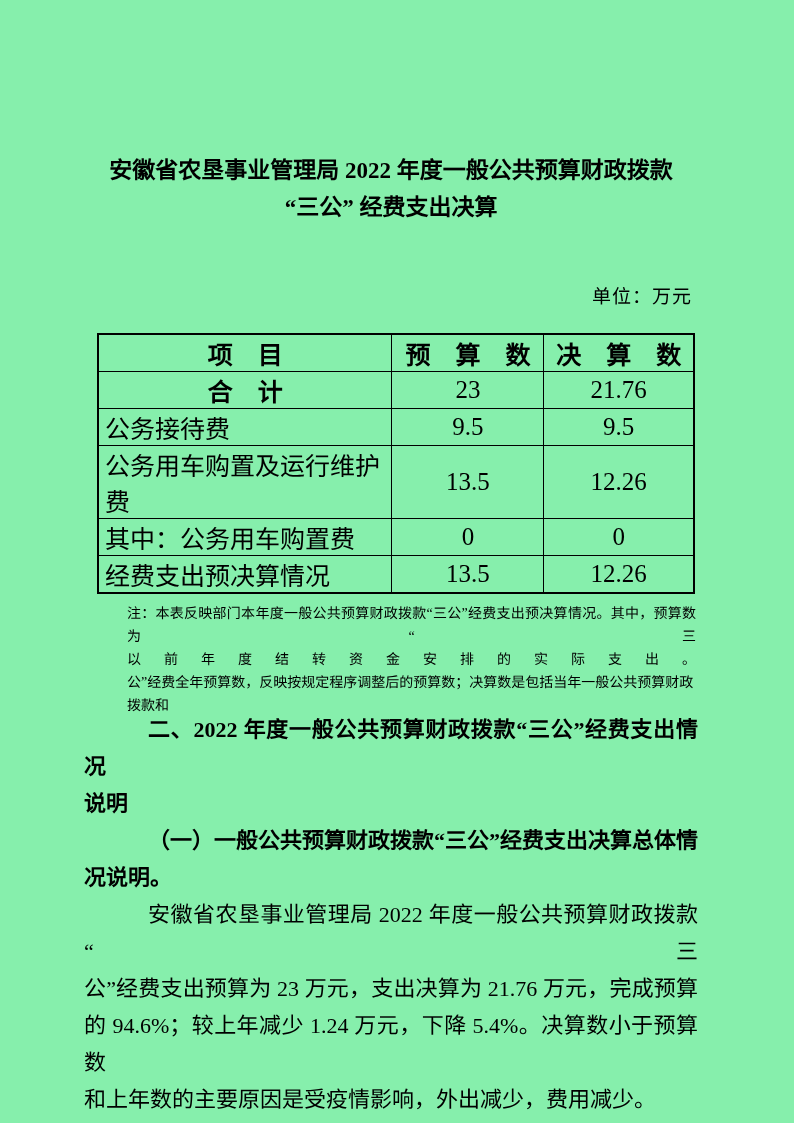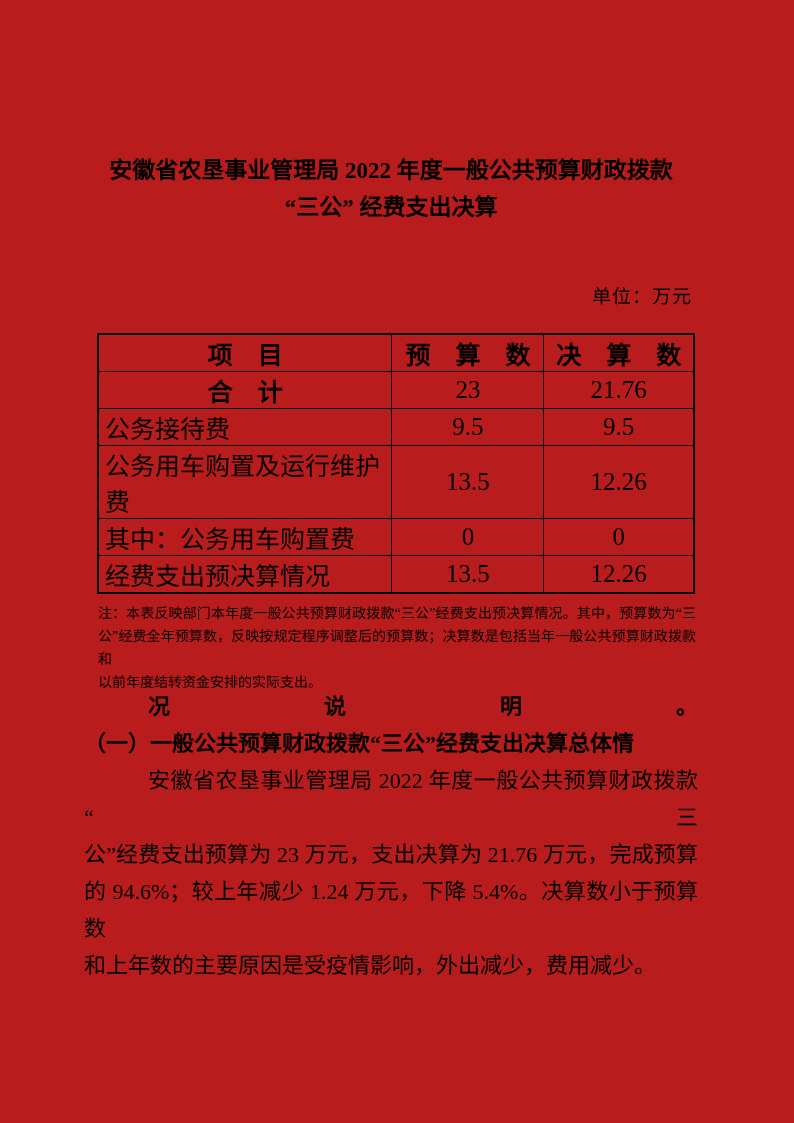--- a/index.html
+++ b/index.html
@@ -5,21 +5,21 @@
   html, body {
     margin: 0;
     padding: 0;
     background: #ffffff;
   }
   .page {
     position: relative;
     width: 794px;
     height: 1123px;
     margin: 0 auto;
-    background: #b91c1c;
+    background: #86efac;
     color: #000000;
     font-family: "Liberation Serif", "DejaVu Serif", serif;
     box-sizing: border-box;
     padding: 152px 96px 0 84px;
     overflow: hidden;
   }
   
   .lines > div {
     line-height: 37px;
     font-size: 22px;
@@ -82,20 +82,21 @@
   table.expense tbody tr:nth-child(6) td:first-child { padding-left: 90px; }
 
   .note {
     width: 598px;
     margin-left: 14px;
     margin-bottom: -6px;
   }
   .note > div {
     font-size: 14px;
     line-height: 23px;
+    margin-left: 29px;
   }
 
   .para { margin: 0; }
 </style>
 </head>
 <body>
 
 <div class="page">
 
   <div class="main-title lines center-lines">
@@ -147,29 +148,34 @@
         <td>经费支出预决算情况</td>
         <td>13.5</td>
         <td>12.26</td>
       </tr>
       </tbody>
   </table>
 
   <div class="note lines just">
 
   <div>注：本表反映部门本年度一般公共预算财政拨款“三公”经费支出预决算情况。其中，预算数为“三</div>
+      <div>以前年度结转资金安排的实际支出。</div>
       <div>公”经费全年预算数，反映按规定程序调整后的预算数；决算数是包括当年一般公共预算财政拨款和</div>
-      <div>以前年度结转资金安排的实际支出。</div>
     </div>
-
 
   <div class="lines just indent-first bold">
 
-  <div>况说明。</div>
-      <div>（一）一般公共预算财政拨款“三公”经费支出决算总体情</div>
+  <div>二、2022 年度一般公共预算财政拨款“三公”经费支出情况</div>
+      <div>说明</div>
+    </div>
+
+  <div class="lines just indent-first bold">
+
+  <div>（一）一般公共预算财政拨款“三公”经费支出决算总体情</div>
+      <div>况说明。</div>
     </div>
 
   <div class="para lines just indent-first">
 
   <div>安徽省农垦事业管理局 2022 年度一般公共预算财政拨款“三</div>
       <div>公”经费支出预算为 23 万元，支出决算为 21.76 万元，完成预算</div>
       <div>的 94.6%；较上年减少 1.24 万元，下降 5.4%。决算数小于预算数</div>
       <div>和上年数的主要原因是受疫情影响，外出减少，费用减少。</div>
     </div>
 

